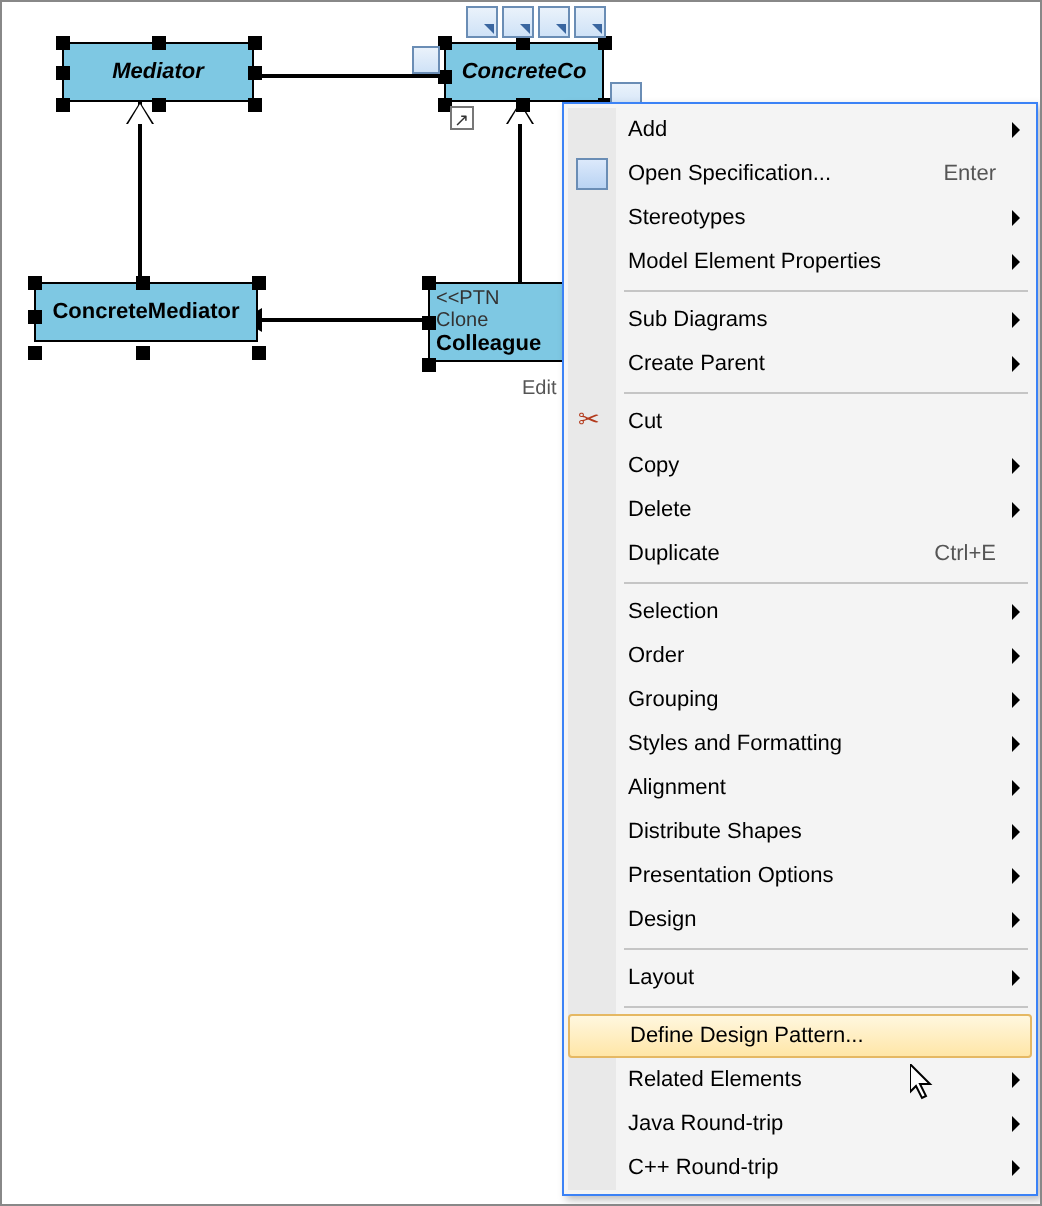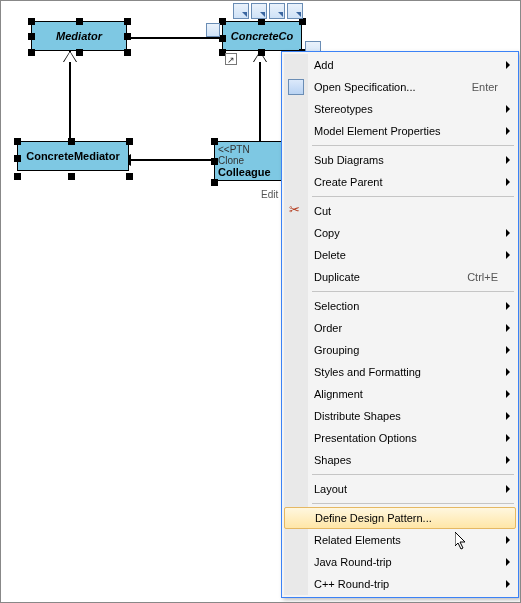--- a/index.html
+++ b/index.html
@@ -321,21 +321,21 @@
       </div>
       <div class="menu-item">
         <span class="label">Distribute Shapes</span>
         <span class="sub-arrow"></span>
       </div>
       <div class="menu-item">
         <span class="label">Presentation Options</span>
         <span class="sub-arrow"></span>
       </div>
       <div class="menu-item">
-        <span class="label">Shapes</span>
+        <span class="label">Design</span>
         <span class="sub-arrow"></span>
       </div>
       <div class="menu-sep"></div>
       <div class="menu-item">
         <span class="label">Layout</span>
         <span class="sub-arrow"></span>
       </div>
       <div class="menu-sep"></div>
       <div class="menu-item highlight">
         <span class="label">Define Design Pattern...</span>

